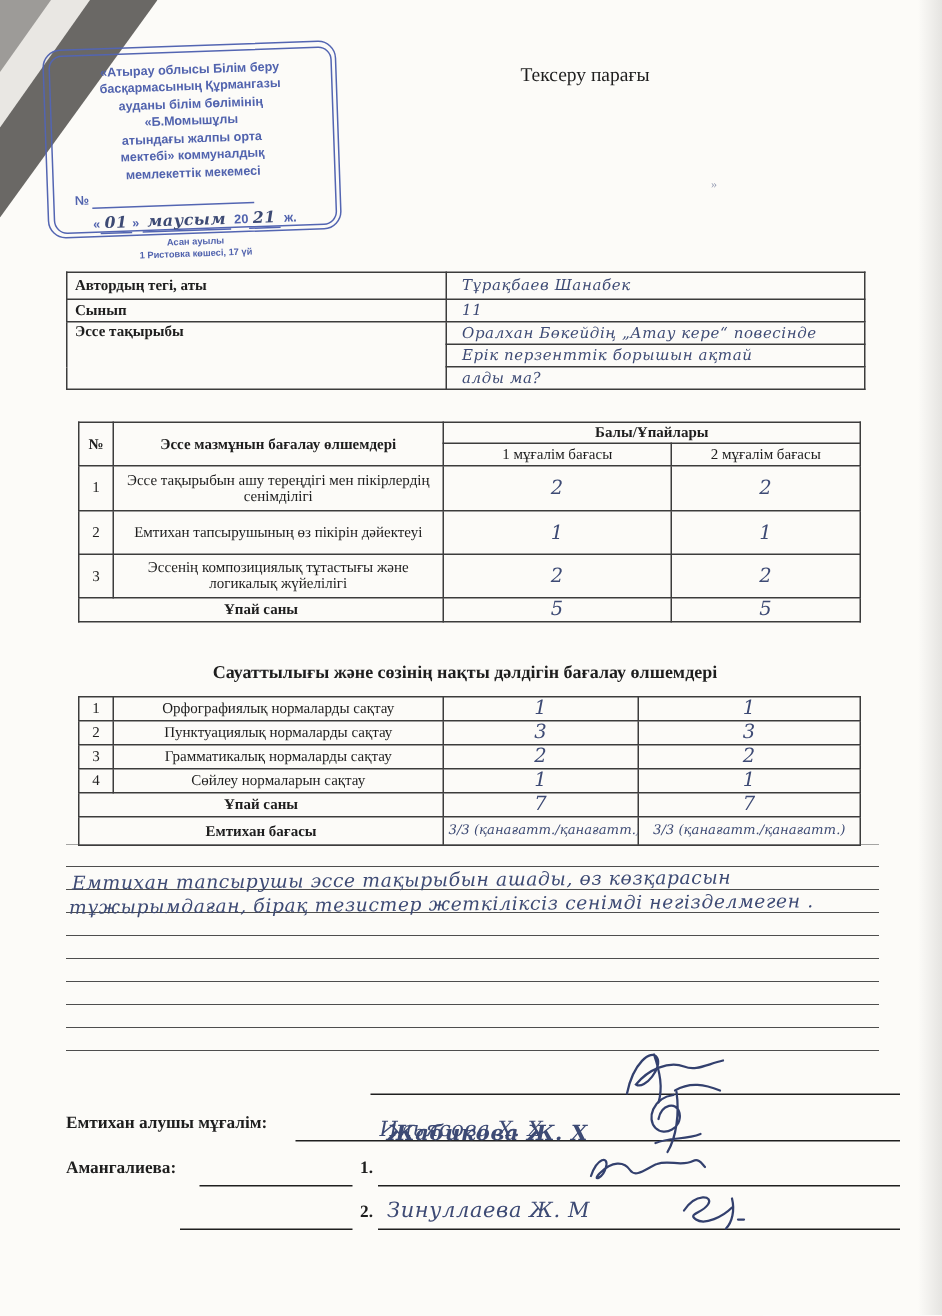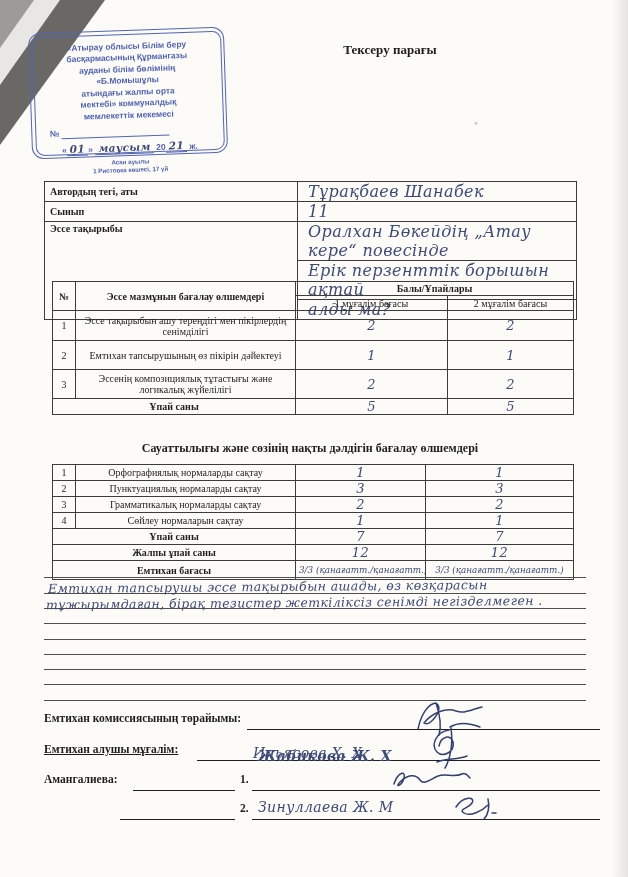--- a/index.html
+++ b/index.html
@@ -28,34 +28,34 @@
   .stamp-num{display:flex;align-items:flex-end;padding:4px 0 0 14px;font-size:8.5px;}
   .stamp-num .dots{display:inline-block;width:108px;border-bottom:1.4px solid #5365b2;margin-left:2px;}
   .stamp-date{margin-top:3px;font-size:8.5px;white-space:nowrap;}
   .stamp-date .hw{font-size:10.5px;}
   .stamp-date .u{border-bottom:1px solid #5365b2;padding:0 3px;}
   .stamp-addr{margin-top:3px;font-size:6.2px;line-height:1.3;}
 
   .artifact{position:absolute;color:#9aa0b6;font-size:8px;}
 
   .doc-title{position:absolute;left:290px;top:42px;width:200px;text-align:center;
-    font-weight:bold;font-size:13px;}
+    font-weight:normal;font-size:13px;}
 
   table{border-collapse:collapse;table-layout:fixed;}
   td,th{border:1px solid #3c3c3c;padding:0 3px;font-size:10px;vertical-align:middle;
     overflow:hidden;font-family:Liberation Serif, serif;}
   .tbl{position:absolute;background:transparent;}
   .lbl{font-weight:bold;text-align:left;padding-left:5px;}
   .ctr{text-align:center;}
   .bold{font-weight:bold;}
 
   
   .hw{font-family:"DejaVu Serif", serif;font-style:italic;color:#3d4a74;
     letter-spacing:.4px;}
-  .hw-val{font-size:16px;padding-left:10px;}
+  .hw-val{font-size:10px;padding-left:10px;}
   .hw-score{font-size:13px;}
   .hw-grade{font-size:8.8px;letter-spacing:0;white-space:nowrap;}
 
   .sec-title{position:absolute;text-align:center;font-weight:bold;font-size:12px;}
 
   .comment-lines{position:absolute;left:44px;top:563px;width:542px;height:139px;
     background-image:repeating-linear-gradient(180deg,
       rgba(0,0,0,0) 0px, rgba(0,0,0,0) 14.3px, #4e4e4e 14.3px, #4e4e4e 15.3px);}
   .comment-text{position:absolute;font-size:12.5px;transform:rotate(-.5deg);white-space:nowrap;}
 
@@ -208,45 +208,39 @@
       <td class="ctr">4</td>
       <td class="ctr">Сөйлеу нормаларын сақтау</td>
       <td class="ctr hw hw-score">1</td>
       <td class="ctr hw hw-score">1</td>
     </tr>
     <tr style="height:15px">
       <td class="ctr bold" colspan="2">Ұпай саны</td>
       <td class="ctr hw hw-score">7</td>
       <td class="ctr hw hw-score">7</td>
     </tr>
-    <tr style="height:15px">
-      <td class="ctr bold" colspan="2">Жалпы ұпай саны</td>
-      <td class="ctr hw hw-score">12</td>
-      <td class="ctr hw hw-score">12</td>
-    </tr>
     <tr style="height:19px">
       <td class="ctr bold" colspan="2">Емтихан бағасы</td>
       <td class="ctr hw hw-grade">3/3 (қанағатт./қанағатт.)</td>
       <td class="ctr hw hw-grade">3/3 (қанағатт./қанағатт.)</td>
     </tr>
   </tbody>
     </table>
 
   <div class="comment-lines"></div>
   <div class="comment-text hw" style="left:48px;top:579px;">Емтихан  тапсырушы  эссе  тақырыбын  ашады, өз көзқарасын</div>
   <div class="comment-text hw" style="left:46px;top:595px;">тұжырымдаған, бірақ  тезистер  жеткіліксіз сенімді негізделмеген .</div>
 
-  <div class="sig-label" style="left:44px;top:712px;">Емтихан комиссиясының төрайымы:</div>
   <div class="uline" style="left:247px;top:712px;width:353px;height:17px;"></div>
   <div class="sig-name hw" style="left:253px;top:709px;margin-top:36px;">Ильясова  Х. Х</div>
   <svg class="sig-svg" style="left:412px;top:697px;" width="74" height="40" viewBox="0 0 74 40">
     <path d="M6 32 C10 12 22 2 26 8 C30 14 18 30 12 26 C20 16 34 10 44 14 C52 17 58 13 70 10 M24 6 C28 18 30 28 27 38 M38 30 C48 24 58 26 68 30"></path>
   </svg>
 
-  <div class="sig-label" style="left:44px;top:743px;text-decoration:underline;">Емтихан алушы мұғалім:</div>
+  <div class="sig-label" style="left:44px;top:743px;">Емтихан алушы мұғалім:</div>
   <div class="uline" style="left:197px;top:743px;width:403px;height:17px;"></div>
   <svg class="sig-svg" style="left:425px;top:726px;" width="46" height="44" viewBox="0 0 46 44">
     <path d="M24 4 C10 6 6 20 12 26 C18 32 30 26 28 16 C26 8 16 10 14 20 M26 2 C28 16 26 32 20 42 M12 36 C22 32 32 34 42 30"></path>
   </svg>
 
   <div class="sig-label" style="left:44px;top:773px;">Амангалиева:</div>
   <div class="uline" style="left:133px;top:773px;width:102px;height:17px;"></div>
   <div class="sig-num" style="left:240px;top:773px;">1.</div>
   <div class="uline" style="left:252px;top:773px;width:348px;height:17px;"></div>
   <div class="sig-name hw" style="left:258px;top:748px;font-weight:bold;">Жабикова  Ж. Х</div>

